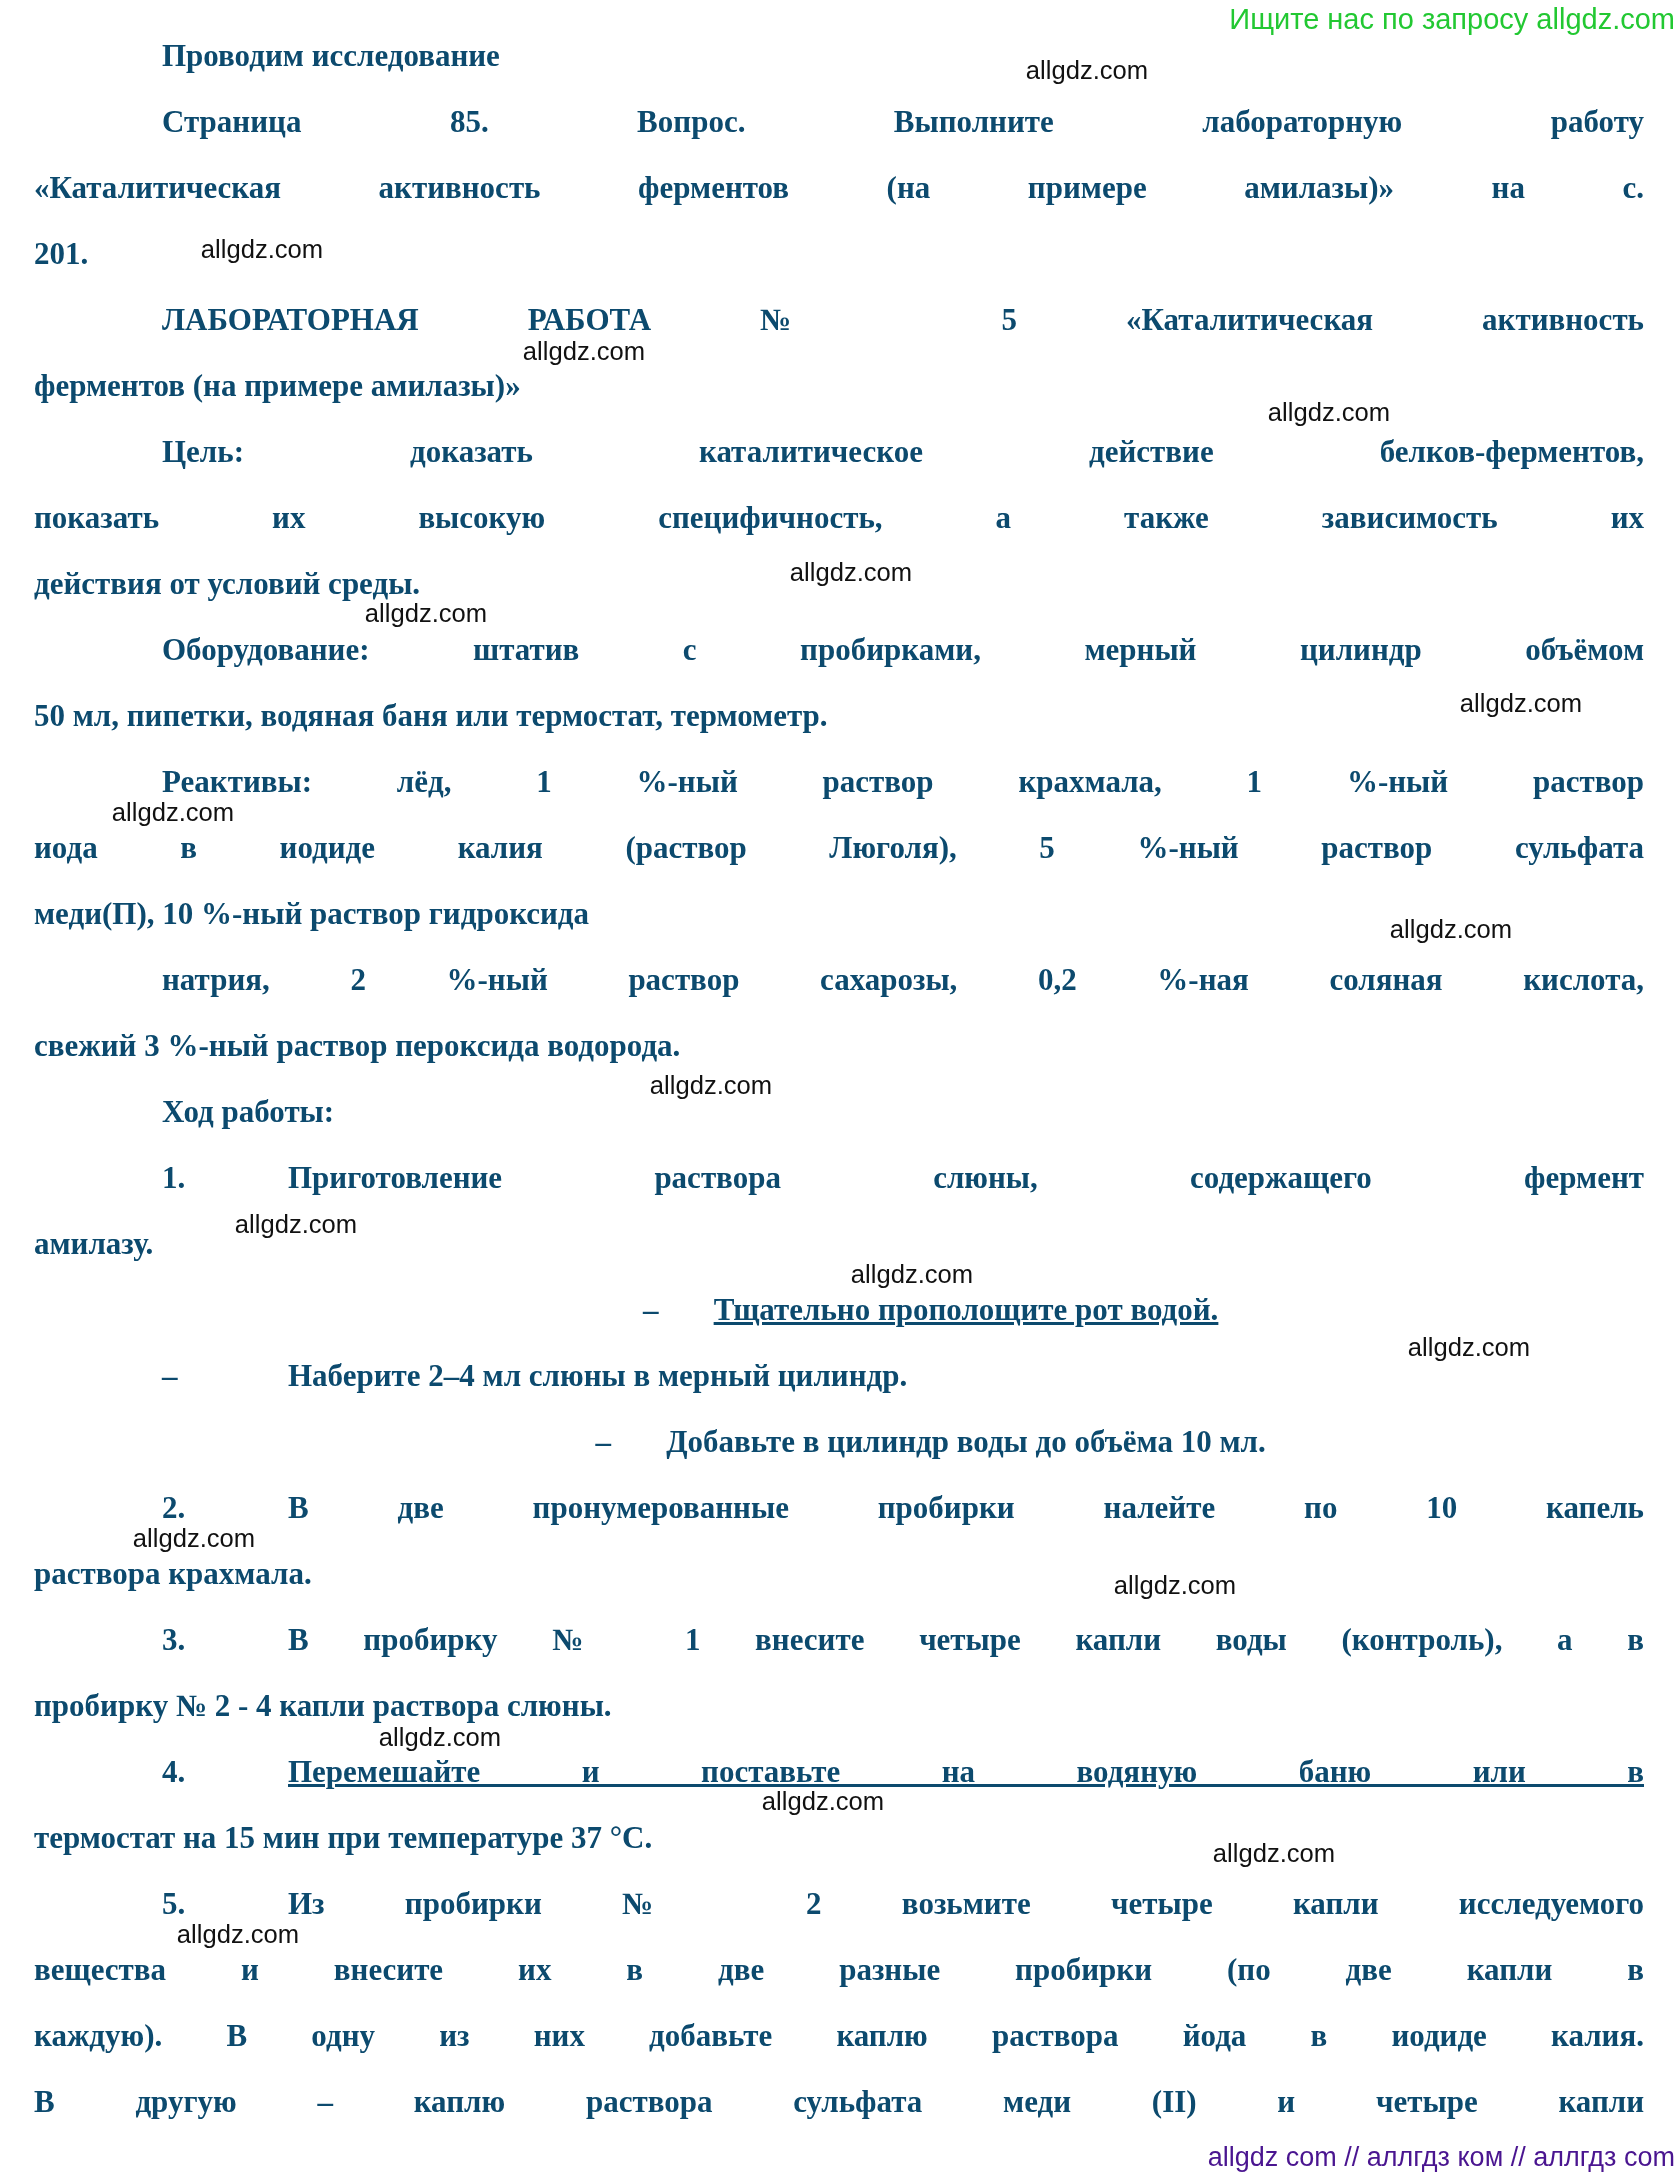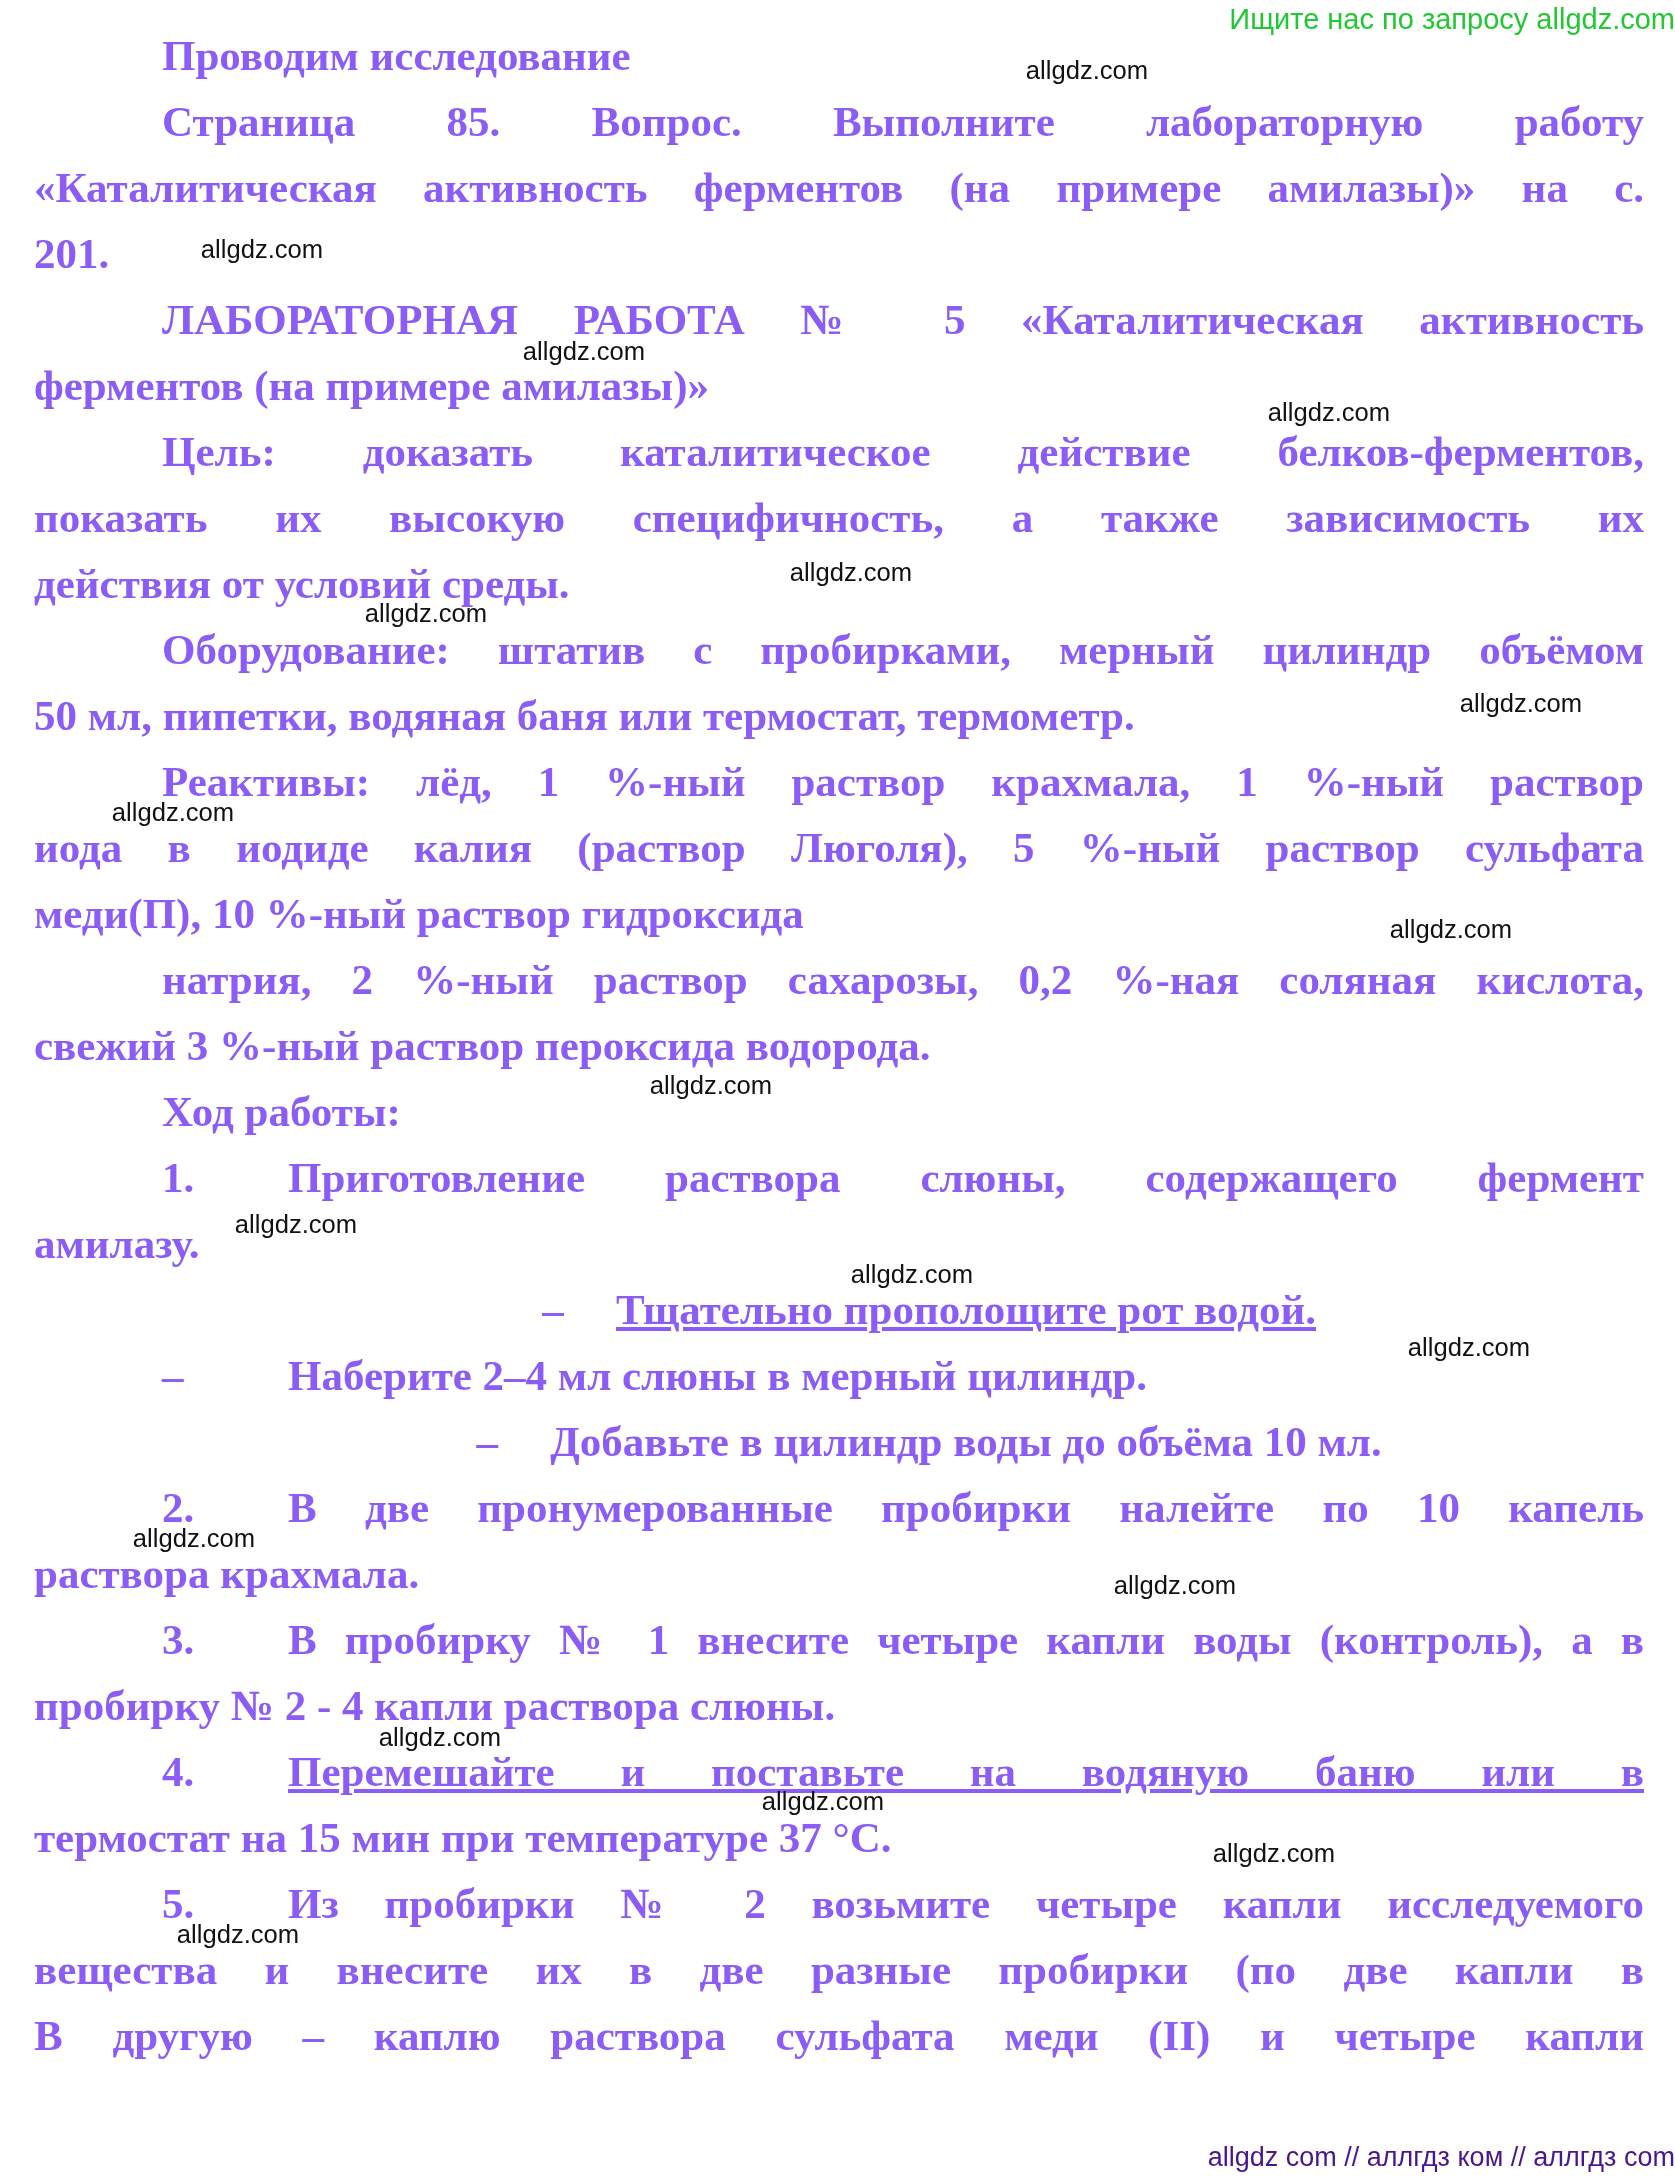--- a/index.html
+++ b/index.html
@@ -9,22 +9,22 @@
     font-family:"Liberation Sans", sans-serif; font-size:29px; line-height:34px;
     color:#22c832; top:1.7px;
   }
   .bottom-banner {
     position:absolute; left:0; top:2140px; width:1675px; text-align:right;
     font-family:"Liberation Sans", sans-serif; font-size:27px; line-height:34px;
     color:#4a1590;
   }
   .doc {
     position:absolute; left:34px; top:23px; width:1610px;
-    font-family:"Liberation Serif", serif; font-weight:bold; font-size:43px;
-    line-height:66px; color:#8b5cf6;
+    font-family:"Liberation Serif", serif; font-weight:bold; font-size:31px;
+    line-height:66px; color:#0c4a6e;
   }
   .line { height:66px; white-space:nowrap; position:relative; }
   .j { text-align:justify; text-align-last:justify; }
   .ind { padding-left:128px; }
   .num { display:inline-block; width:126px; }
   .wm {
     position:absolute; font-family:"Liberation Sans", sans-serif; font-size:25.6px;
     line-height:29px; color:#111; white-space:nowrap; transform:translate(-50%,-50%);
   }
 </style>
@@ -57,20 +57,21 @@
     <div class="line ind" style="text-align: left;"><span class="num">–</span><span>Наберите 2–4 мл слюны в мерный цилиндр.</span></div>
     <div class="line ind" style="text-align: center;"><span class="num">–</span><span>Добавьте в цилиндр воды до объёма 10 мл.</span></div>
     <div class="line ind j" style="text-align: justify;"><span class="num">2.</span><span style="display: inline-block; width: 1356px; text-align: justify; text-align-last: justify;">В две пронумерованные пробирки налейте по 10 капель</span></div>
     <div class="line"><span>раствора крахмала.</span></div>
     <div class="line ind j" style="text-align: justify;"><span class="num">3.</span><span style="display: inline-block; width: 1356px; text-align: justify; text-align-last: justify;">В пробирку № 1 внесите четыре капли воды (контроль), а в</span></div>
     <div class="line"><span>пробирку № 2 - 4 капли раствора слюны.</span></div>
     <div class="line ind j" style="text-align: justify;"><span class="num">4.</span><span style="display: inline-block; width: 1356px; text-align: justify; text-align-last: justify; text-decoration: underline;">Перемешайте и поставьте на водяную баню или в</span></div>
     <div class="line"><span>термостат на 15 мин при температуре 37 °С.</span></div>
     <div class="line ind j" style="text-align: justify;"><span class="num">5.</span><span style="display: inline-block; width: 1356px; text-align: justify; text-align-last: justify;">Из пробирки № 2 возьмите четыре капли исследуемого</span></div>
     <div class="line j"><span>вещества и внесите их в две разные пробирки (по две капли в</span></div>
+    <div class="line j"><span>каждую). В одну из них добавьте каплю раствора йода в иодиде калия.</span></div>
     <div class="line j"><span>В другую – каплю раствора сульфата меди (II) и четыре капли</span></div>
   </div>
 
 <div id="wms">
     <span class="wm" style="left: 1087px; top: 70px;">allgdz.com</span>
     <span class="wm" style="left: 262px; top: 249px;">allgdz.com</span>
     <span class="wm" style="left: 584px; top: 351px;">allgdz.com</span>
     <span class="wm" style="left: 1329px; top: 412px;">allgdz.com</span>
     <span class="wm" style="left: 851px; top: 572px;">allgdz.com</span>
     <span class="wm" style="left: 426px; top: 613px;">allgdz.com</span>

